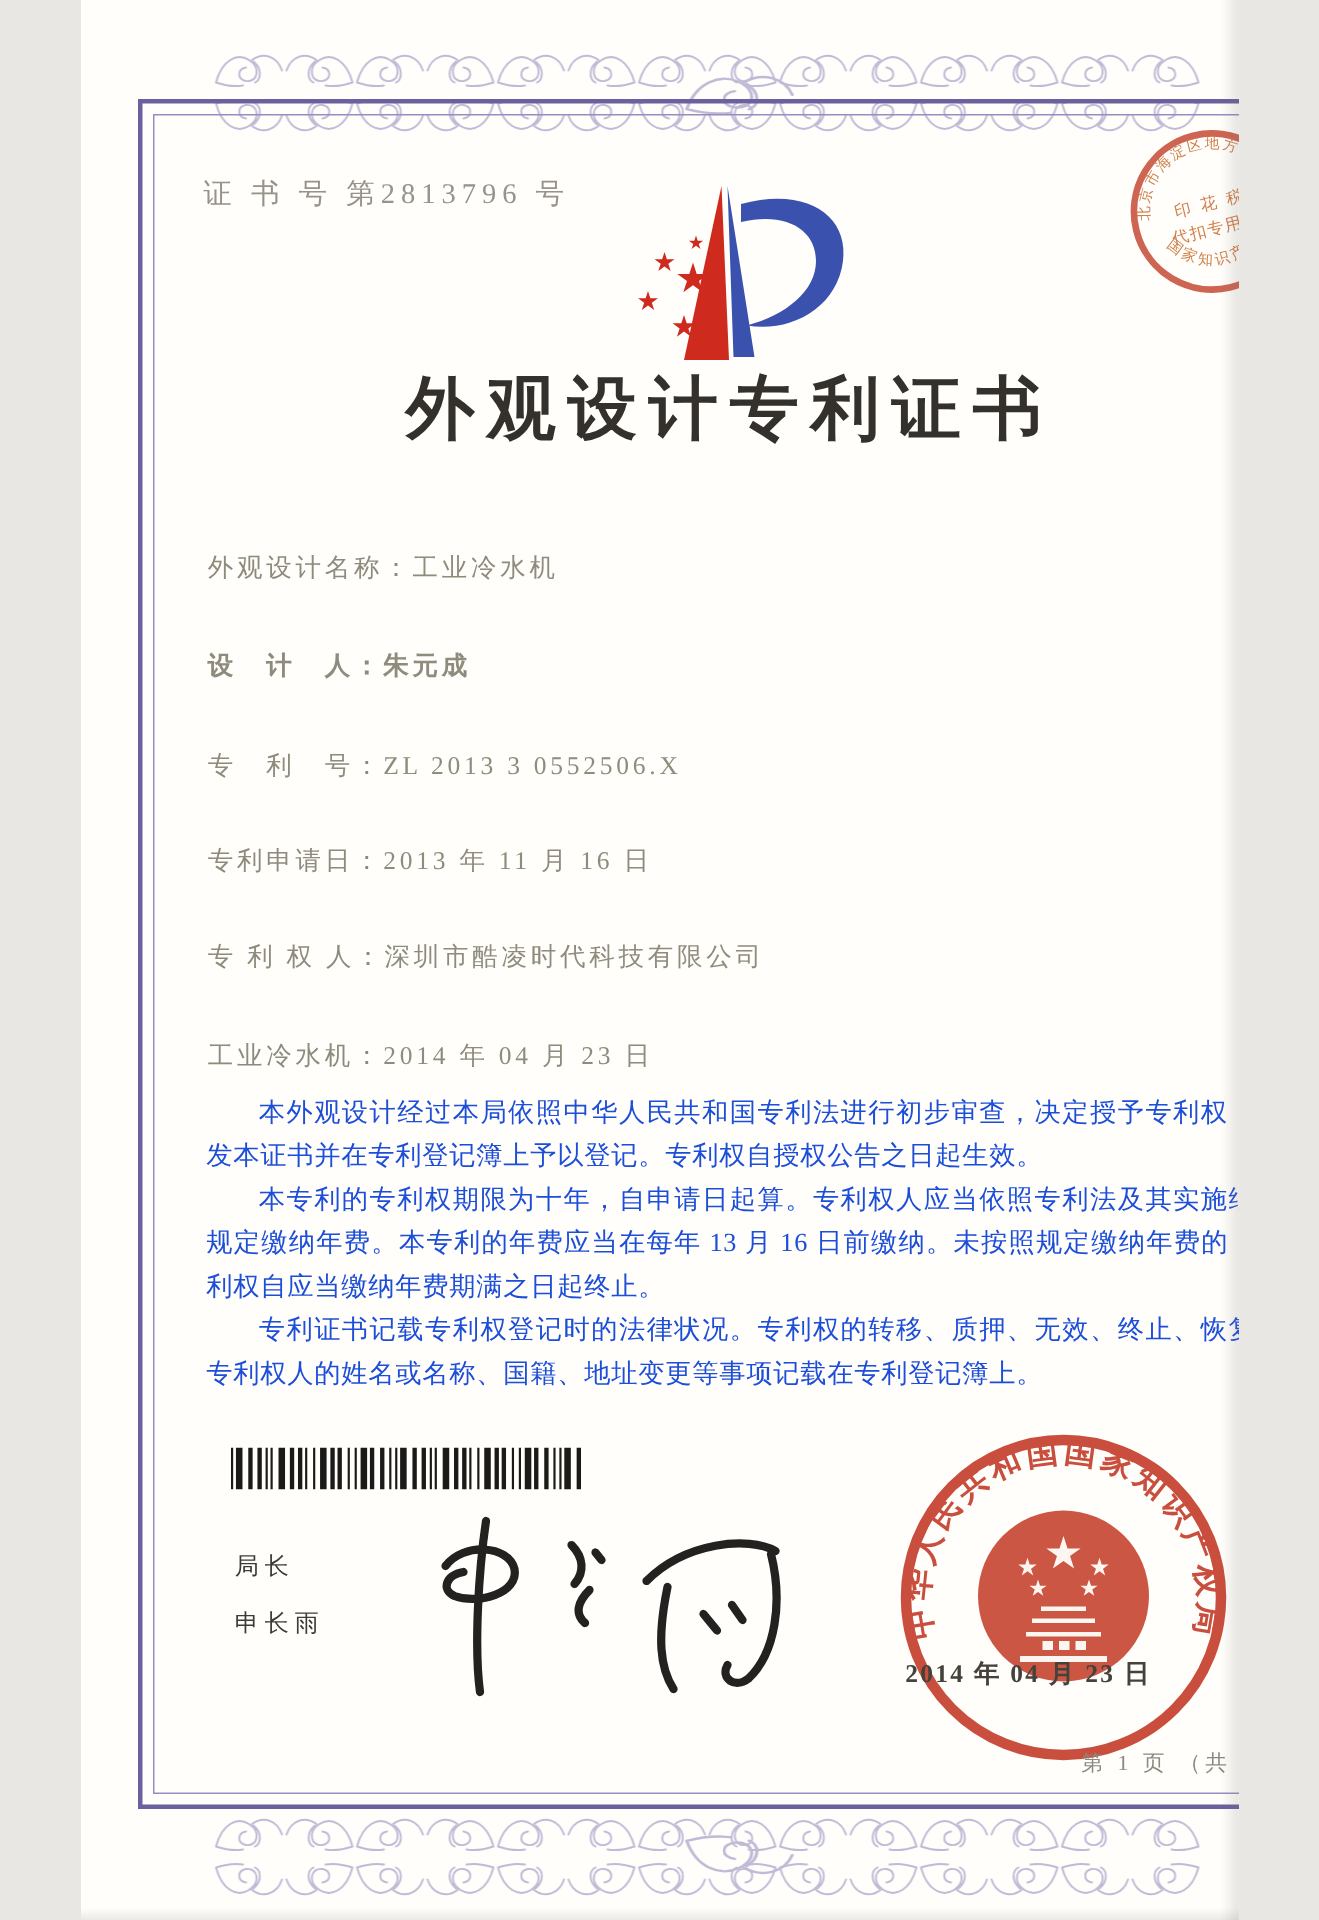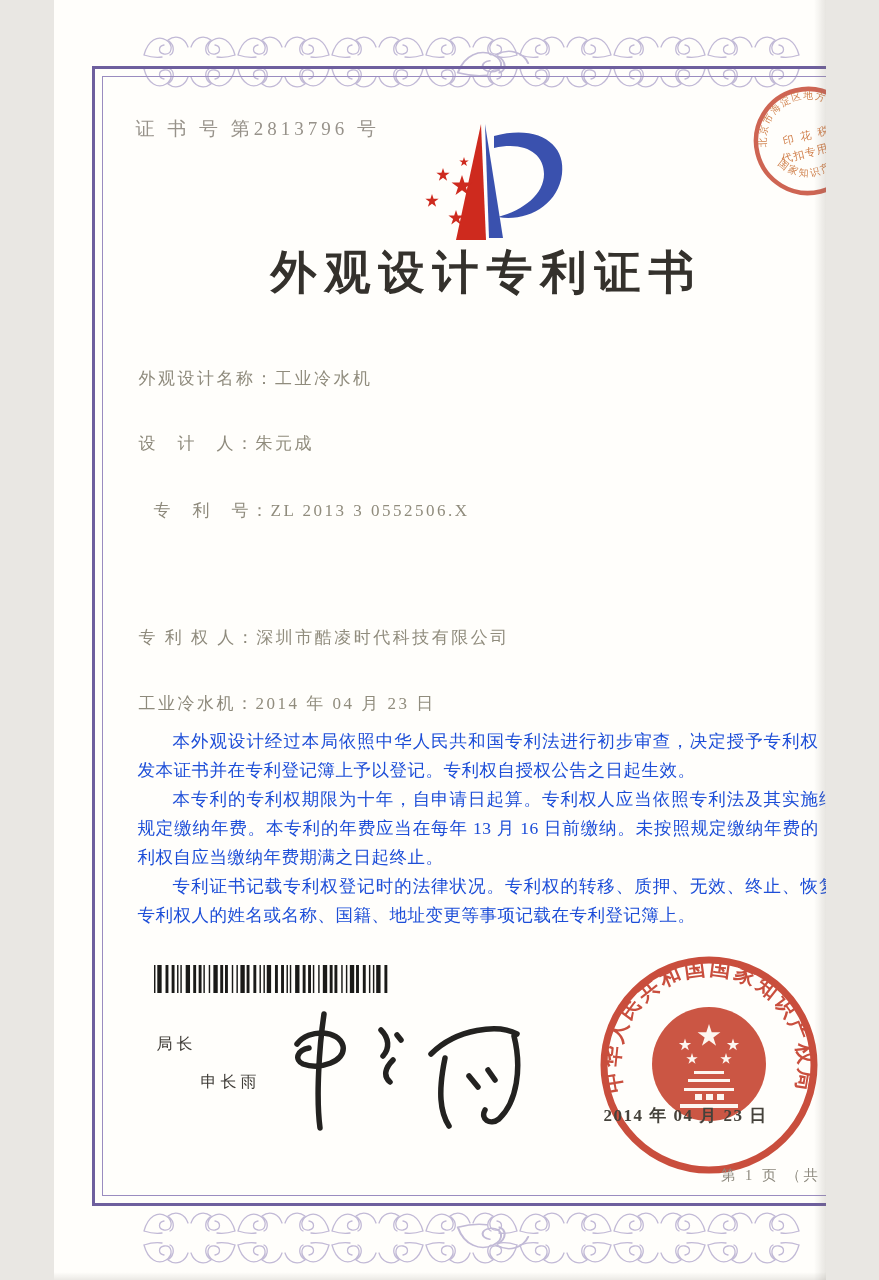--- a/index.html
+++ b/index.html
@@ -165,25 +165,28 @@
     <use href="#star" xlink:href="#star" transform="translate(46,79) scale(7)" fill="#ce2a1e"></use>
     <use href="#star" xlink:href="#star" transform="translate(78,40) scale(5)" fill="#ce2a1e"></use>
     <use href="#star" xlink:href="#star" transform="translate(70,96) scale(8)" fill="#ce2a1e"></use>
   </svg>
 
   <div class="abs title">外观设计专利证书</div>
 
   <div class="abs field" style="top:367px;">
     <span>外观设计名称：</span><span class="val">工业冷水机</span>
   </div>
-  <div class="abs field" style="top:432px;">
+  <div class="abs field" style="top:432px;font-weight:bold;">
     <span>设　计　人：</span><span class="val">朱元成</span>
   </div>
-  <div class="abs field" style="top:499px;margin-left:15px;">
+  <div class="abs field" style="top:499px;">
     <span>专　利　号：</span><span class="val">ZL 2013 3 0552506.X</span>
+  </div>
+  <div class="abs field" style="top:562px;">
+    <span>专利申请日：</span><span class="val">2013 年 11 月 16 日</span>
   </div>
   <div class="abs field" style="top:626px;">
     <span>专 利 权 人：</span><span class="val">深圳市酷凌时代科技有限公司</span>
   </div>
   <div class="abs field" style="top:692px;">
     <span>工业冷水机：</span><span class="val">2014 年 04 月 23 日</span>
   </div>
 
   <div class="abs paras">
     <p>本外观设计经过本局依照中华人民共和国专利法进行初步审查，决定授予专利权，颁发本证书并在专利登记簿上予以登记。专利权自授权公告之日起生效。</p>
@@ -231,21 +234,21 @@
       <rect x="195.85" y="0" width="4.35" height="28" fill="#1a1a18"></rect>
       <rect x="202.05" y="0" width="2.90" height="28" fill="#1a1a18"></rect>
       <rect x="208.83" y="0" width="2.90" height="28" fill="#1a1a18"></rect>
       <rect x="214.93" y="0" width="1.45" height="28" fill="#1a1a18"></rect>
       <rect x="218.90" y="0" width="1.45" height="28" fill="#1a1a18"></rect>
       <rect x="222.20" y="0" width="4.35" height="28" fill="#1a1a18"></rect>
       <rect x="230.43" y="0" width="2.90" height="28" fill="#1a1a18"></rect>
     </svg>
 
   <div class="abs sig-label" style="top:1034px;">局长</div>
-  <div class="abs sig-label" style="top:1072px;margin-left:44px;">申长雨</div>
+  <div class="abs sig-label" style="top:1072px;">申长雨</div>
 
   <svg class="abs" style="left:205px;top:1008px;" width="285" height="125" viewBox="0 0 285 125" xmlns="http://www.w3.org/2000/svg">
     <g fill="none" stroke="#232220" stroke-width="5.5" stroke-linecap="round">
       <path d="M65,6 C60,40 57,90 61,120"></path>
       <path d="M38,36 C50,20 80,22 84,38 C87,54 60,62 44,56 C35,52 38,42 50,40"></path>
       <path d="M122,22 C130,30 131,40 124,48"></path>
       <path d="M134,52 C126,60 124,68 131,74"></path>
       <path d="M138,27 l4,5"></path>
       <path d="M172,46 C198,20 240,16 258,26"></path>
       <path d="M186,50 C179,84 181,104 190,118"></path>

